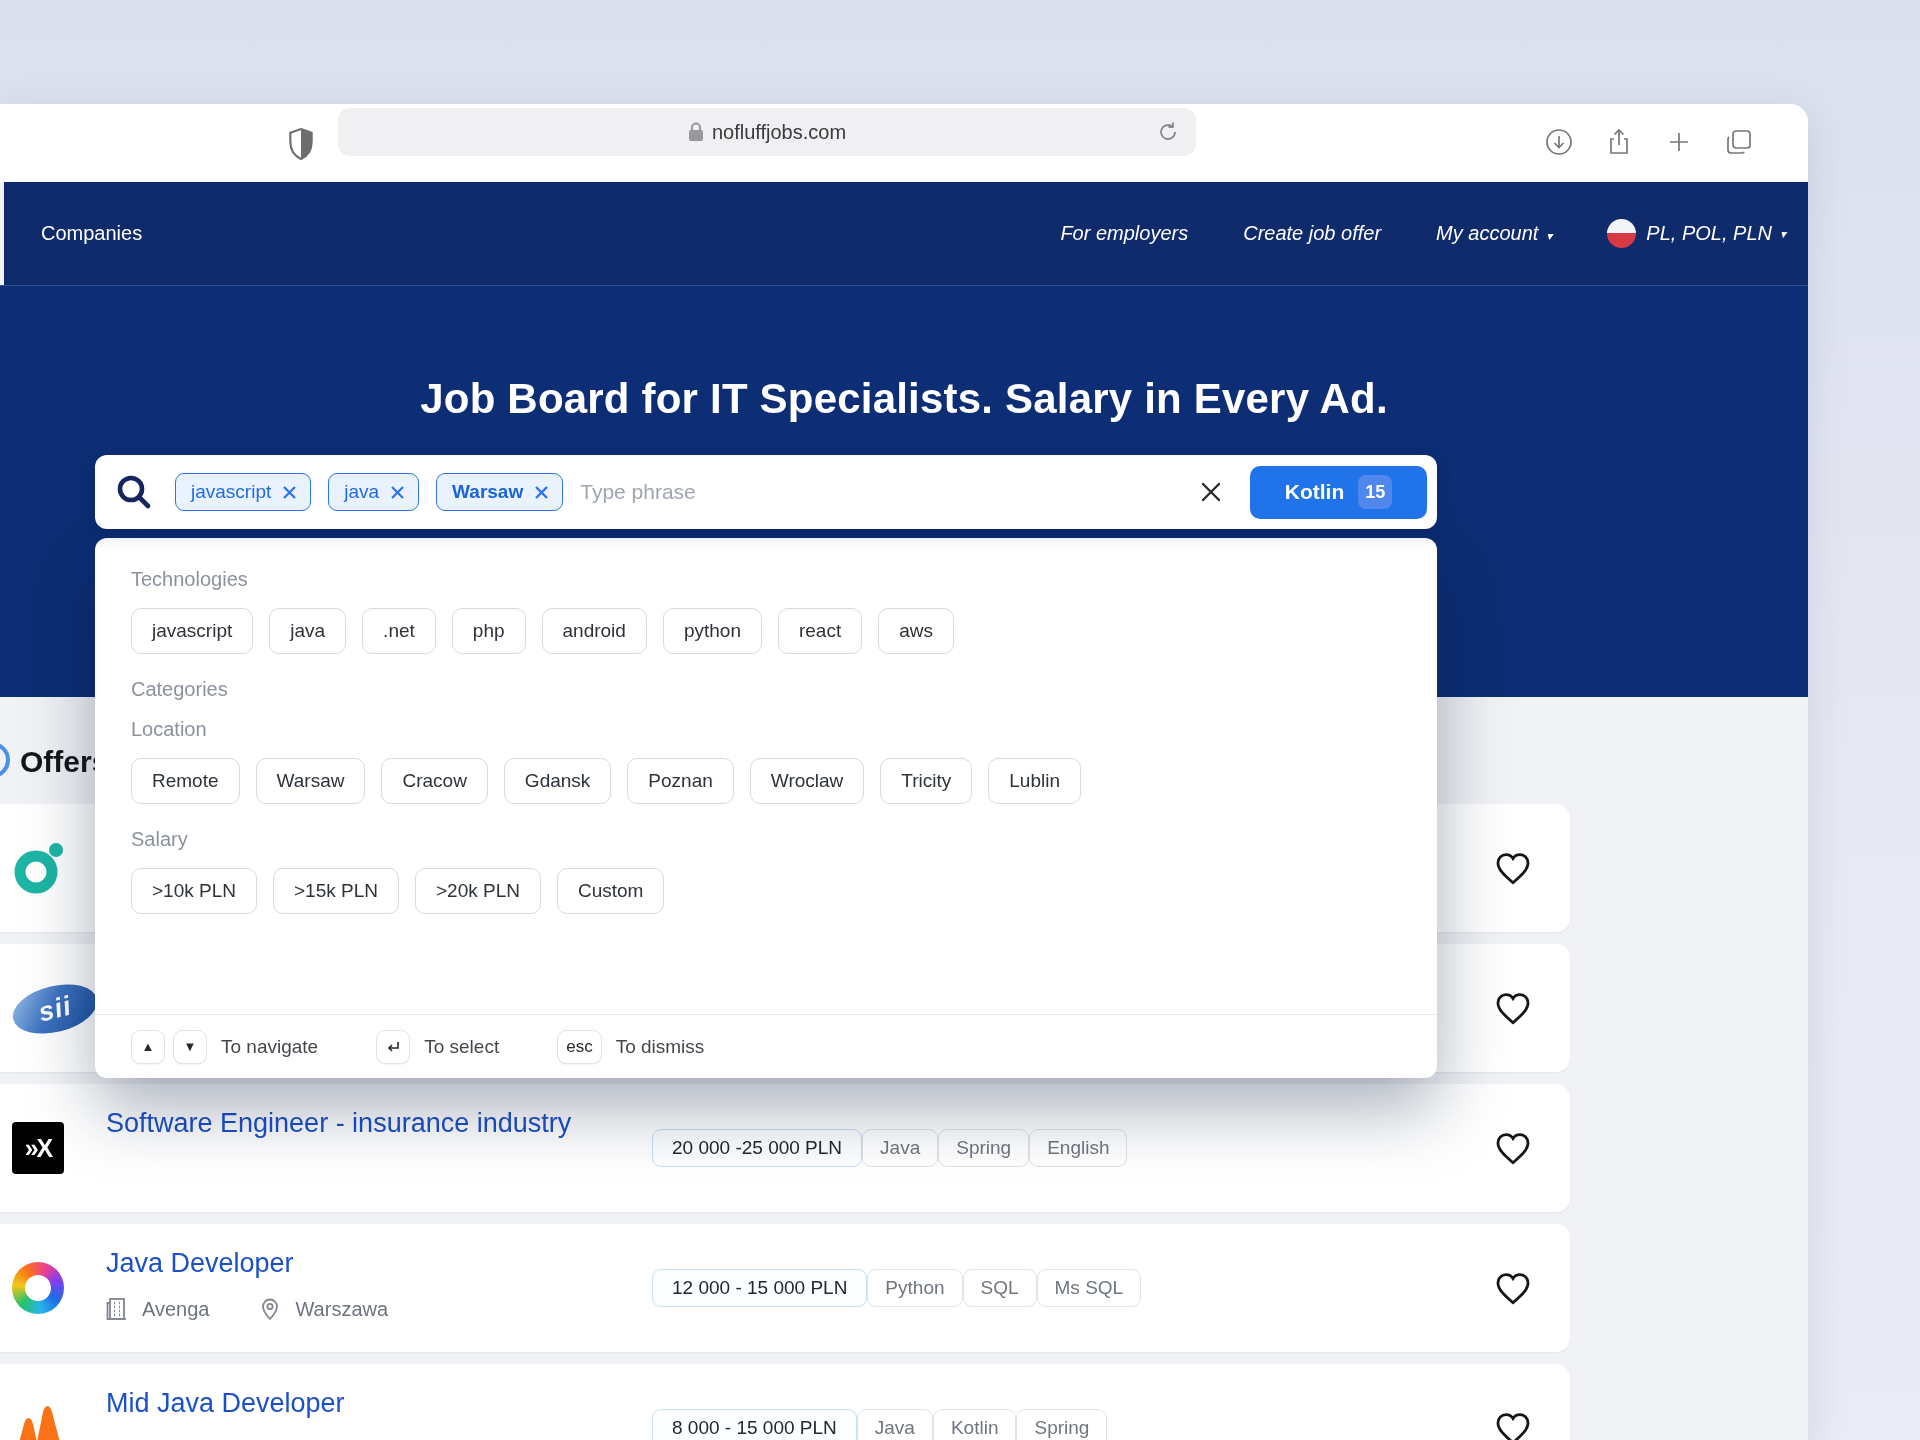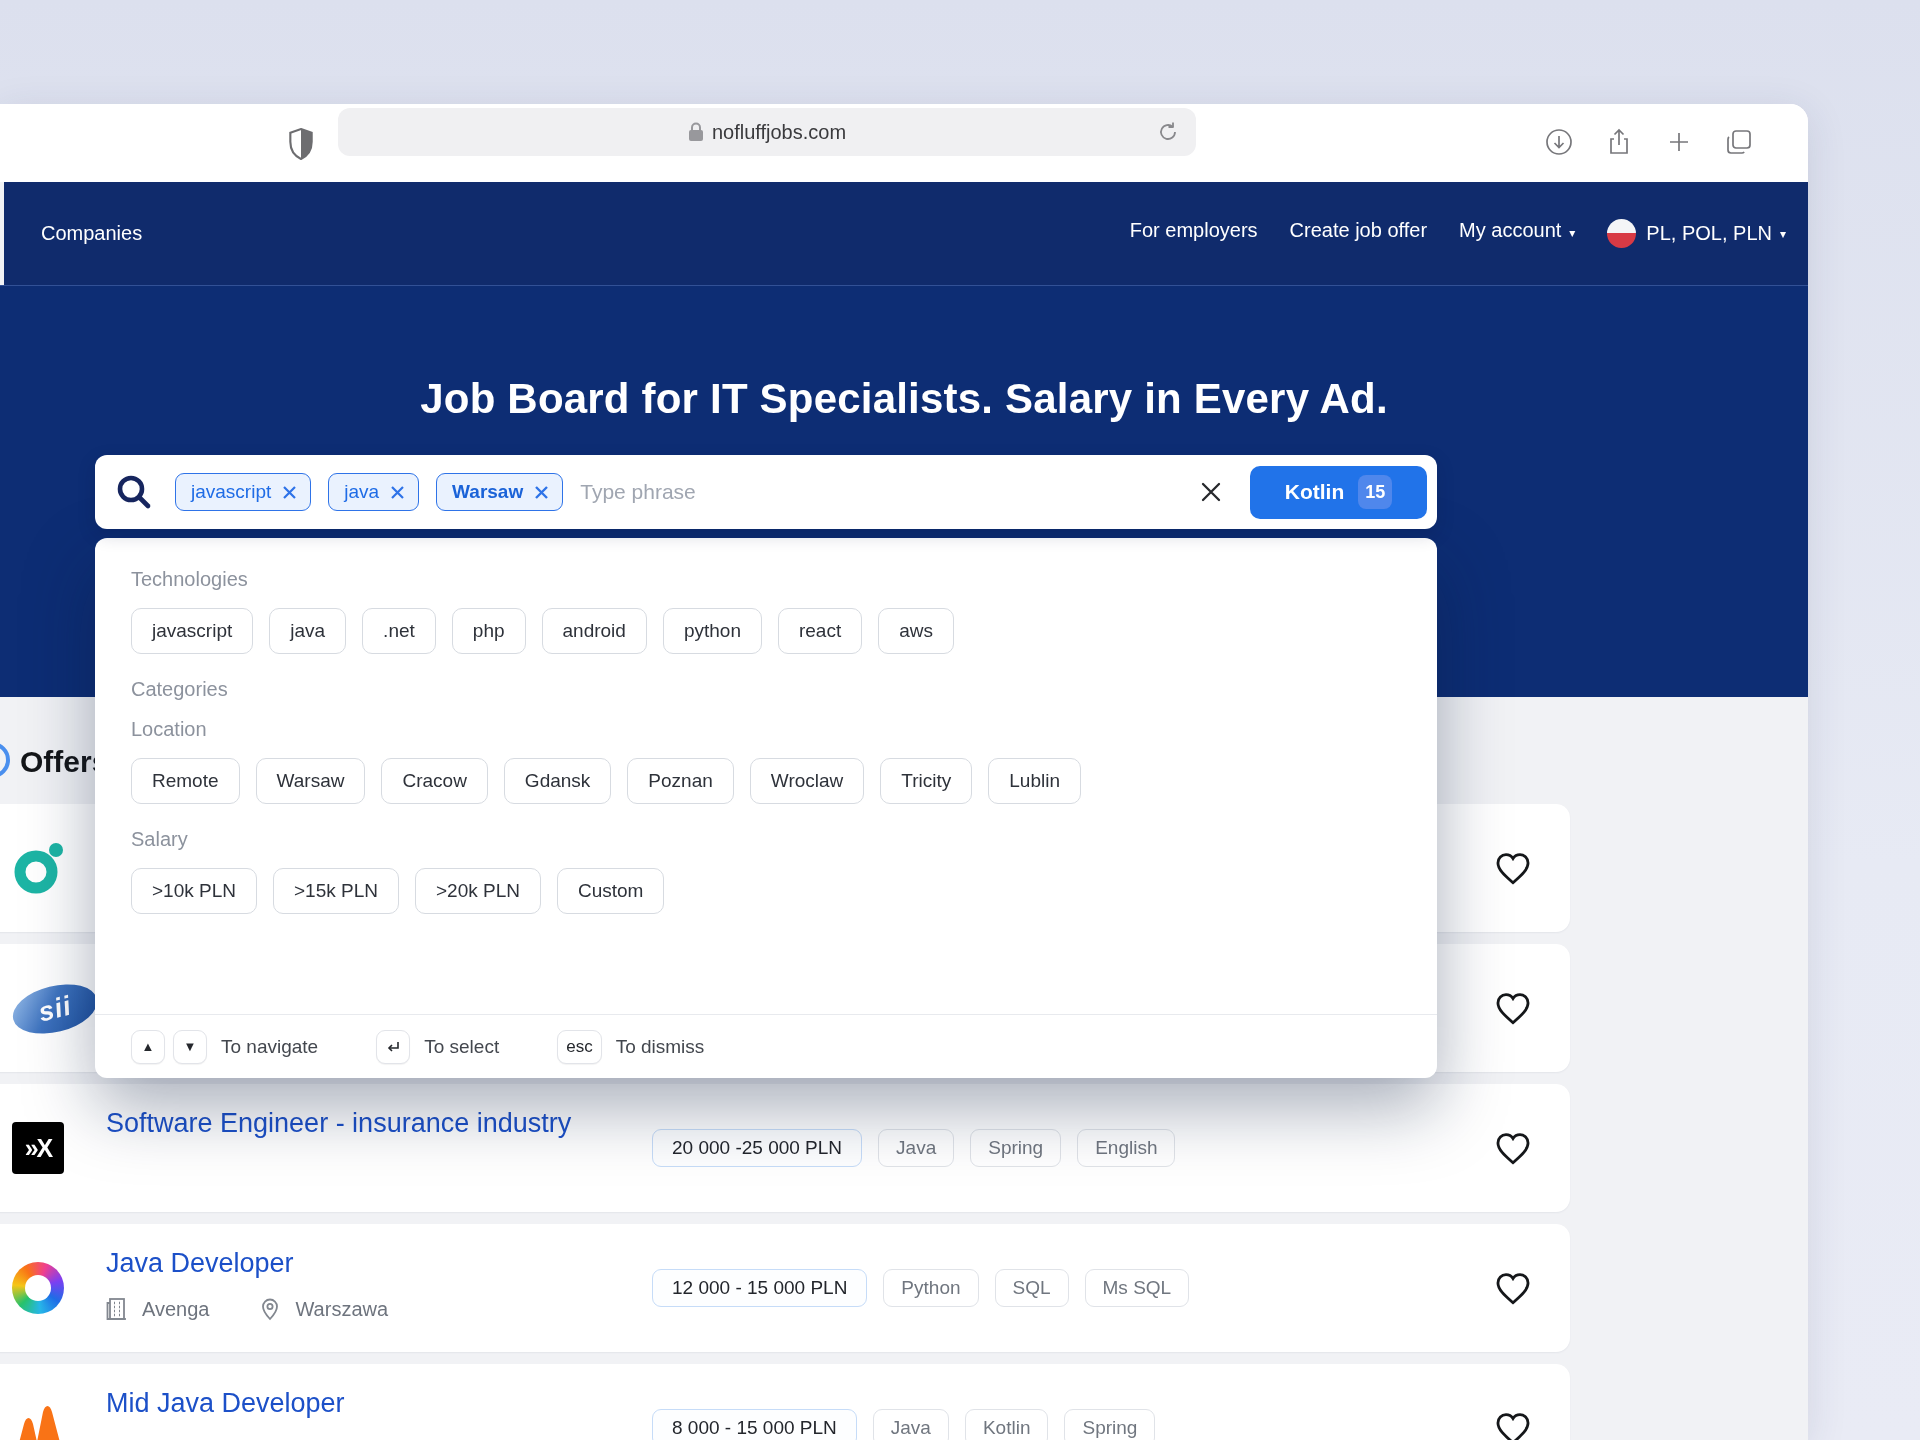--- a/index.html
+++ b/index.html
@@ -21,21 +21,21 @@
   .tb-icons { position:absolute; right:55px; top:24px; display:flex; gap:32px; align-items:center; }
   .tb-icons svg { width:28px; height:28px; }
 
   
   .site { position:absolute; top:78px; left:0; width:1808px; height:1258px;
     background:#f1f2f5; overflow:hidden; }
 
   .nav { position:absolute; top:0; left:4px; width:100%; height:103px; background:#102b6c;
     display:flex; align-items:center; justify-content:space-between; padding:0 26px 0 37px; }
   .nav a { color:#fff; font-size:20px; text-decoration:none; }
-  .nav-right { display:flex; align-items:flex-start; gap:32px; }
+  .nav-right { display:flex; align-items:center; gap:55px;font-style:italic; }
   .chev { font-size:12px; color:#fff; margin-left:8px; }
   .flag { width:29px; height:29px; border-radius:50%; overflow:hidden; display:inline-block;
     background:linear-gradient(180deg,#f4f5f7 0 50%, #d83a45 50% 100%); margin-right:10px; vertical-align:-8px; }
   .locale { display:flex; align-items:center; color:#fff; font-size:20px; }
 
   .hero { position:absolute; top:103px; left:0; width:100%; height:412px; background:#0d2d74;
     border-top:1px solid rgba(120,150,215,.35); }
   .hero-title { margin-top:89px; text-align:center; color:#fff; font-size:42px; font-weight:600; letter-spacing:.2px; }
 
   
@@ -82,21 +82,21 @@
   .offers-ring { position:absolute; left:-26px; top:560px; width:36px; height:36px; border:4px solid #4a8fee;
     border-radius:50%; z-index:1; }
   .card { position:absolute; left:-30px; width:1600px; height:128px; background:#fff; border-radius:14px;
     box-shadow:0 1px 2px rgba(20,30,60,.06); display:flex; align-items:center; padding:0 36px 0 42px; }
   .logo { width:52px; height:52px; flex:none; margin-right:42px; position:relative; }
   .card-main { width:546px; flex:none; align-self:flex-start; padding-top:24px; }
   .job-title { font-size:27px; color:#1c50c8; font-weight:500; cursor:pointer; }
   .meta { display:flex; align-items:center; gap:14px; margin-top:18px; color:#6e747e; font-size:20px; }
   .meta .sep { width:22px; }
   .meta svg { width:22px; height:24px; flex:none; }
-  .pillrow { display:flex; align-items:flex-end; gap:16px; }
+  .pillrow { display:flex; align-items:flex-end; }
   .salary-pill { height:38px; display:inline-flex; align-items:center; padding:0 19px; border:1px solid #c6dcf8;
     background:#fdfeff; border-radius:9px; font-size:19px; color:#23262c; white-space:nowrap; }
   .skill { height:38px; display:inline-flex; align-items:center; padding:0 17px; border:1px solid #e0e3e8;
     border-radius:9px; font-size:19px; color:#70767f; white-space:nowrap; cursor:pointer; }
   .heart { margin-left:auto; width:42px; height:42px; flex:none; cursor:pointer; }
   .heart svg { width:42px; height:42px; }
 
   
   .logo-sofomo { background:#000; border-radius:4px; display:flex; align-items:center; justify-content:center;
     color:#fff; font-size:25px; font-weight:700; letter-spacing:-2px; }

